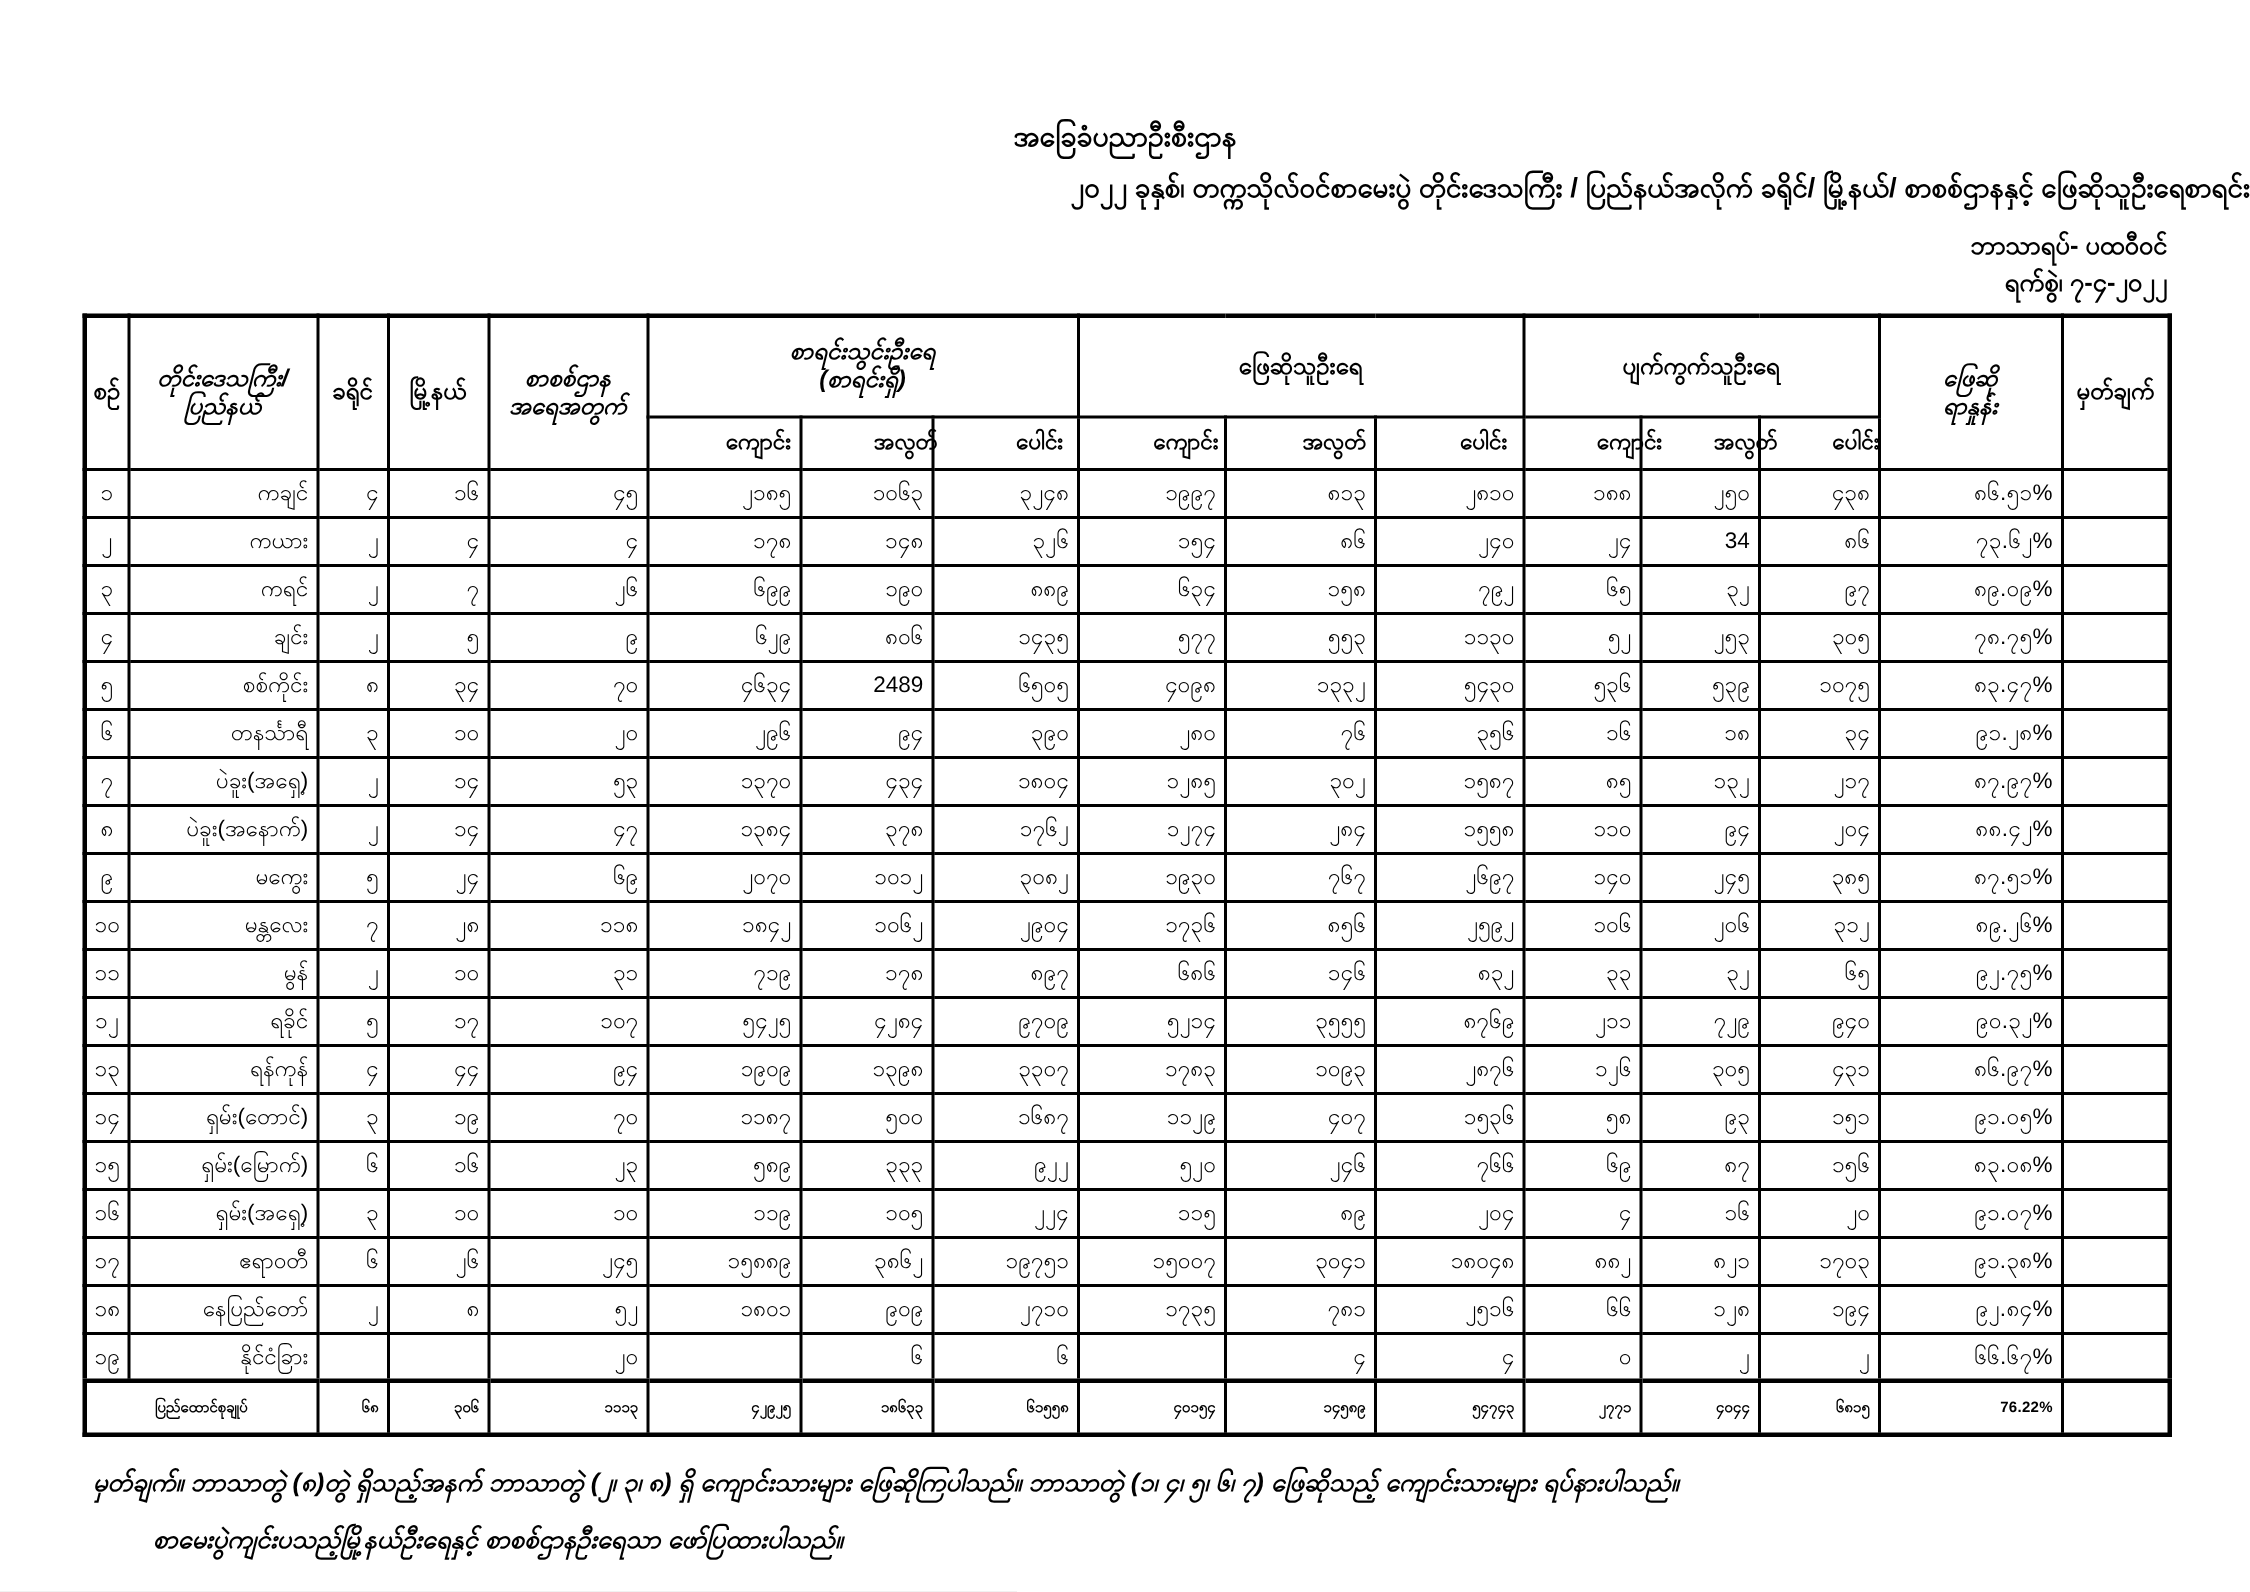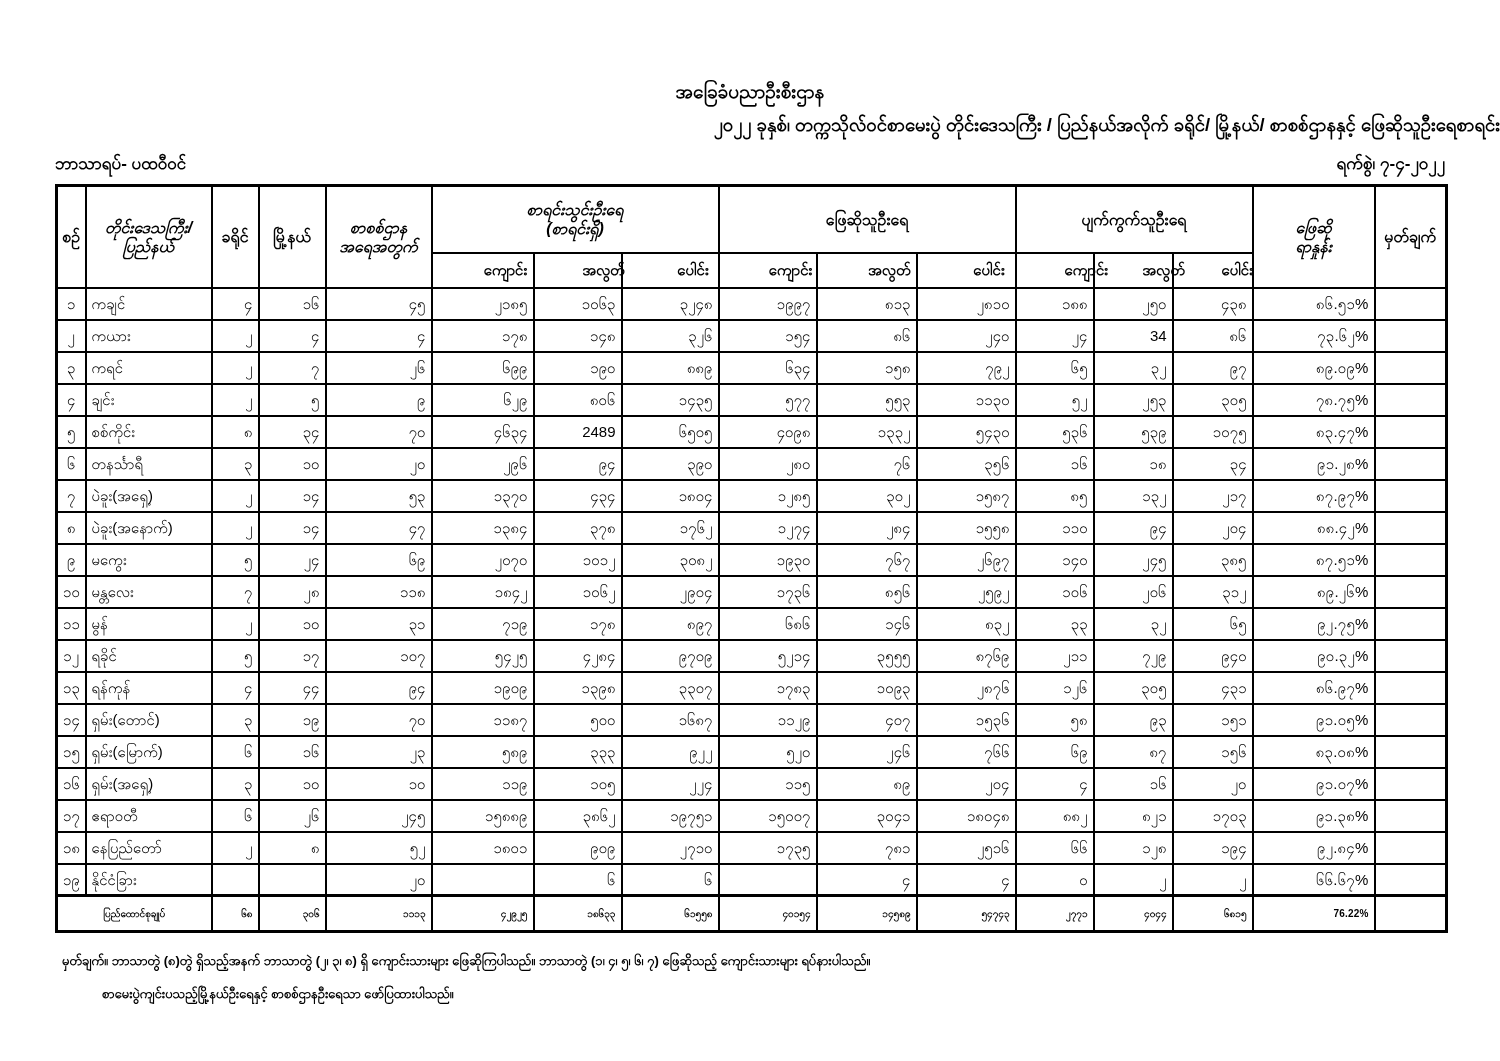--- a/index.html
+++ b/index.html
@@ -4,46 +4,46 @@
 <style>
   html,body{margin:0;padding:0;background:#e8e8e8;}
   .page{
     width:1500px;height:1061px;background:#ffffff;color:#000;
     font-family:"Liberation Sans", sans-serif;
     position:relative;overflow:hidden;
   }
   .title1{padding-top:80px;text-align:center;font-size:19px;font-weight:700;line-height:1.25;}
   .title2{margin-top:9px;text-align:right;font-size:18.5px;font-weight:700;line-height:1.25;}
   .meta{display:flex;justify-content:space-between;align-items:flex-end;
-        margin:16px 55px 7px 55px;font-size:17px;font-weight:700;}
+        margin:16px 55px 7px 55px;font-size:17px;font-weight:700;flex-direction:column;}
   table.main{
     border-collapse:collapse;table-layout:fixed;
     margin-left:55px;width:1390px;
     border:3px solid #000;
   }
   table.main th, table.main td{
     border:2px solid #000;
     padding:0 5px;
     vertical-align:middle;
     font-size:15px;
     line-height:1.2;
   }
   table.main th{font-weight:700;text-align:center;padding:2px 2px;}
   tr.group-row th{height:61px;font-size:16px;}
   tr.sub-row th{height:29px;padding-left:48px;}
   tbody td{height:28px;}
   tbody tr{height:32px;}
   .c{text-align:center;}
-  .l{text-align:left;}
+  .l{text-align:right;}
   .r{text-align:right;}
   .pct{font-size:13.5px;letter-spacing:0.2px;}
   tr.total-row{height:36px;}
   tr.total-row td{font-weight:700;border-top:3px solid #000;font-size:10px;}
   .total-label{text-align:center;}
-  .notes{margin:20px 55px 4px 62px;font-size:13px;font-weight:700;line-height:1.3;}
+  .notes{margin:20px 55px 4px 62px;font-size:17px;font-weight:700;line-height:1.3;font-style:italic;}
   .note2{margin-top:16px;margin-left:40px;}
   .hline{display:block;font-style:italic;}
 </style>
 </head>
 <body>
 
 <div class="page">
 
   <div class="title1">အခြေခံပညာဦးစီးဌာန</div>
   <div class="title2">၂၀၂၂ ခုနှစ်၊ တက္ကသိုလ်ဝင်စာမေးပွဲ တိုင်းဒေသကြီး / ပြည်နယ်အလိုက် ခရိုင်/ မြို့နယ်/ စာစစ်ဌာနနှင့် ဖြေဆိုသူဦးရေစာရင်း</div>

